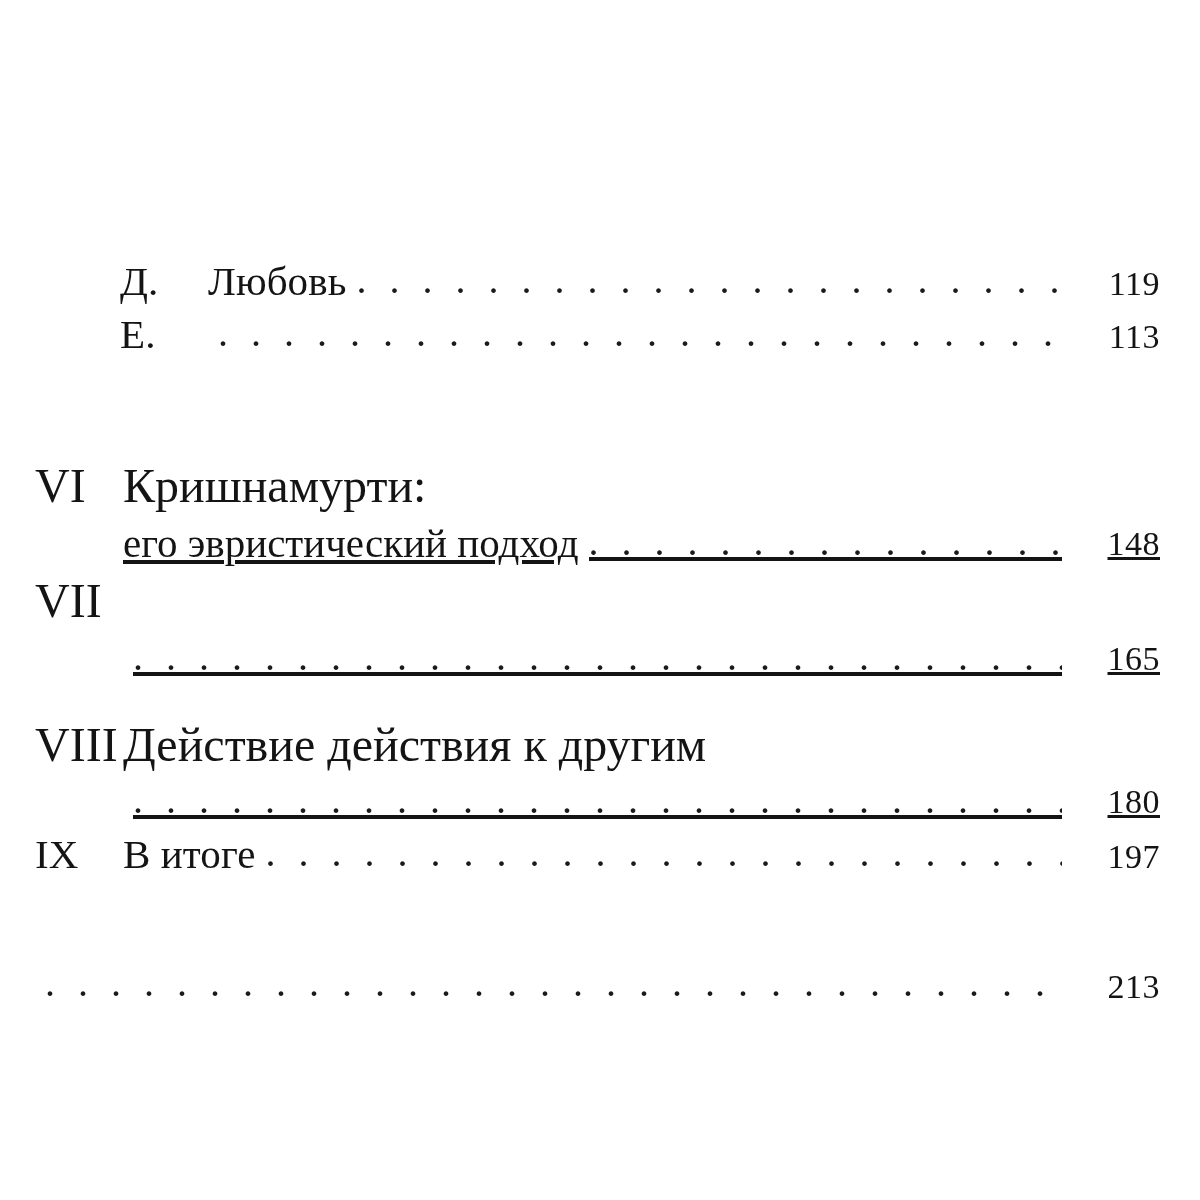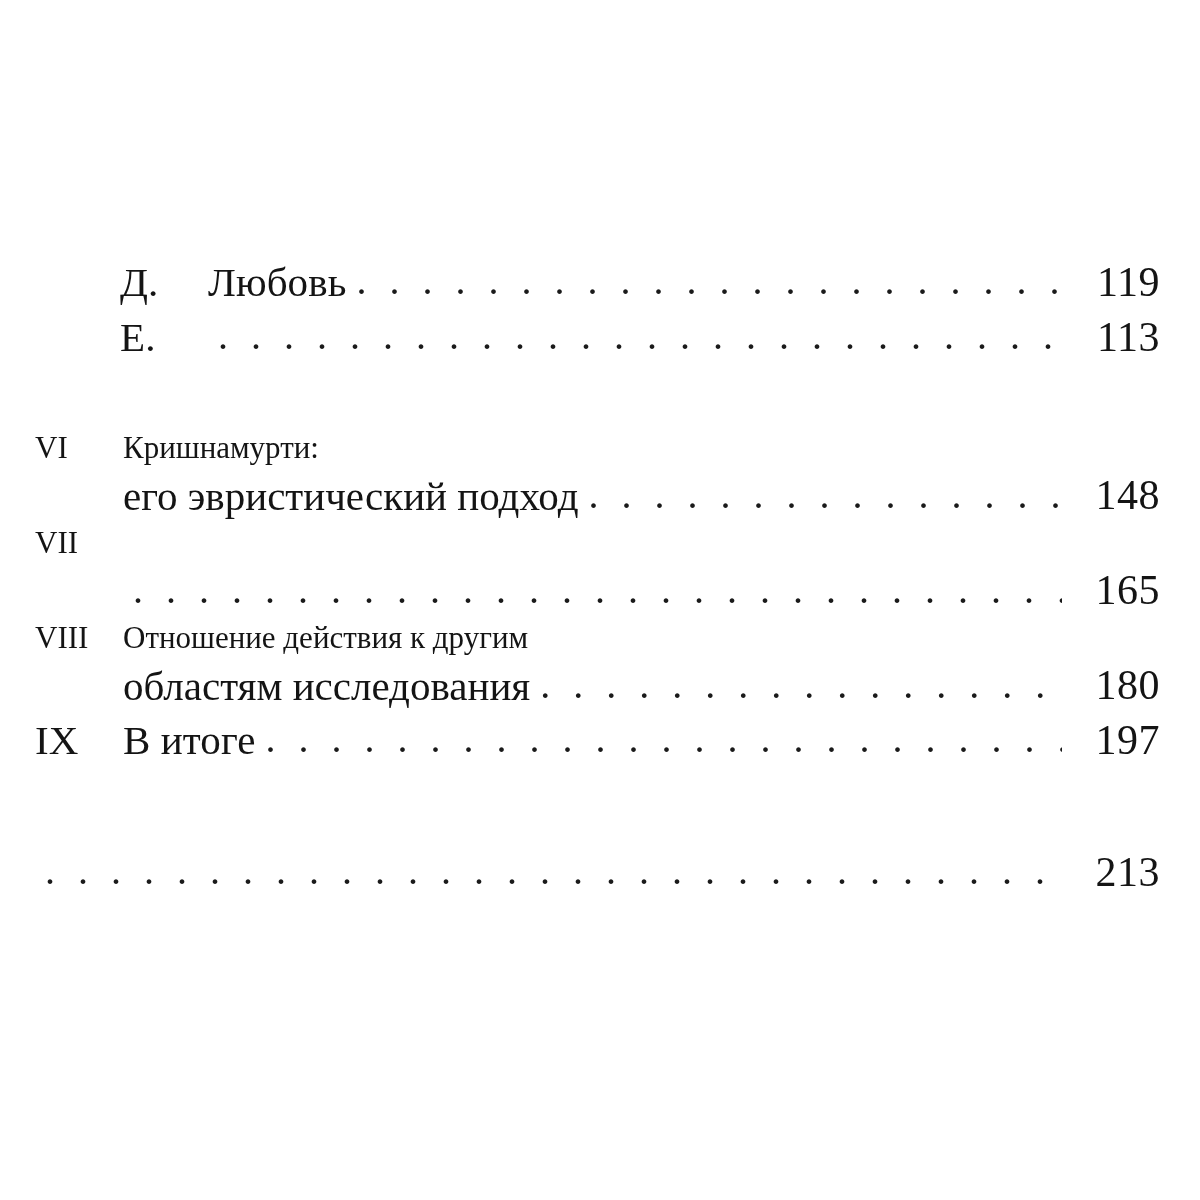--- a/index.html
+++ b/index.html
@@ -70,54 +70,55 @@
     color: #1a1a1a;
     font-size: 40px;
     transform: translateY(-2px);
   }
 
   .pageno {
     flex: 0 0 auto;
     text-align: right;
     width: 92px;
     white-space: nowrap;
-    font-size: 42px;
+    font-size: 34px;
     letter-spacing: 0.5px;
   }
 
   
   .sub .numeral {
     width: 88px;
     padding-left: 85px;
     box-sizing: content-box;
   }
 
   
   .cont {
     display: flex;
-    align-items: flex-end;
+    align-items: center;
     width: 100%;
     font-size: 41px;
     line-height: 1.30;
+    text-decoration: underline;
   }
   .cont .numeral { width: 88px; }
 
   .group-gap-lg { height: 64px; }
   .group-gap-xl { height: 78px; }
 
   .entry-block { width: 100%; }
 
   .first-line {
     display: flex;
     align-items: baseline;
     width: 100%;
-    font-size: 31px;
+    font-size: 48px;
     line-height: 1.30;
   }
-  .first-line .title { white-space: nowrap; }
+  .first-line .title { white-space: nowrap; margin-top: 29px; }
 </style>
 </head>
 <body>
 
 <div class="page">
   <div class="toc">
 
     <div class="toc-row sub">
       <span class="numeral">Д.</span>
       <span class="title-wrap">
@@ -161,26 +162,25 @@
         <span class="title-wrap">
           <span class="leaders">. . . . . . . . . . . . . . . . . . . . . . . . . . . . . . . . . . . . . . . . . . . . . . . . . . . . . . . . .</span>
         </span>
         <span class="pageno">165</span>
       </div>
     </div>
 
     <div class="entry-block">
       <div class="first-line">
         <span class="numeral roman">VIII</span>
-        <span class="title">Отношение действия к другим</span>
+        <span class="title">Действие действия к другим</span>
       </div>
       <div class="cont">
         <span class="numeral roman"></span>
         <span class="title-wrap">
-          <span class="title">областям исследования</span>
           <span class="leaders">. . . . . . . . . . . . . . . . . . . . . . . . . . . . . . . . . . . . . . . . . . . . . . . . . . . . . . . . .</span>
         </span>
         <span class="pageno">180</span>
       </div>
     </div>
 
     <div class="toc-row">
       <span class="numeral roman">IX</span>
       <span class="title-wrap">
         <span class="title">В итоге</span>

